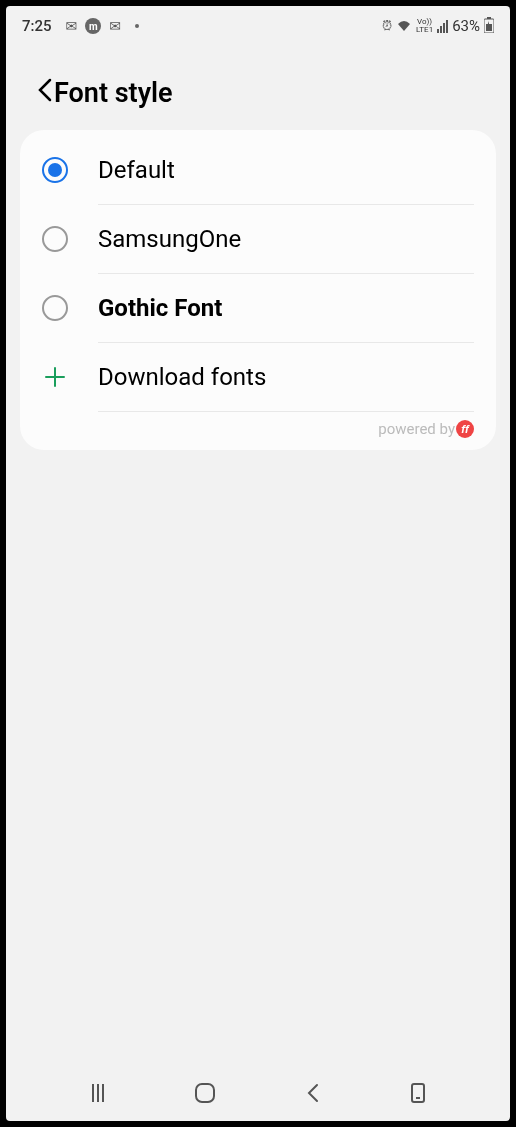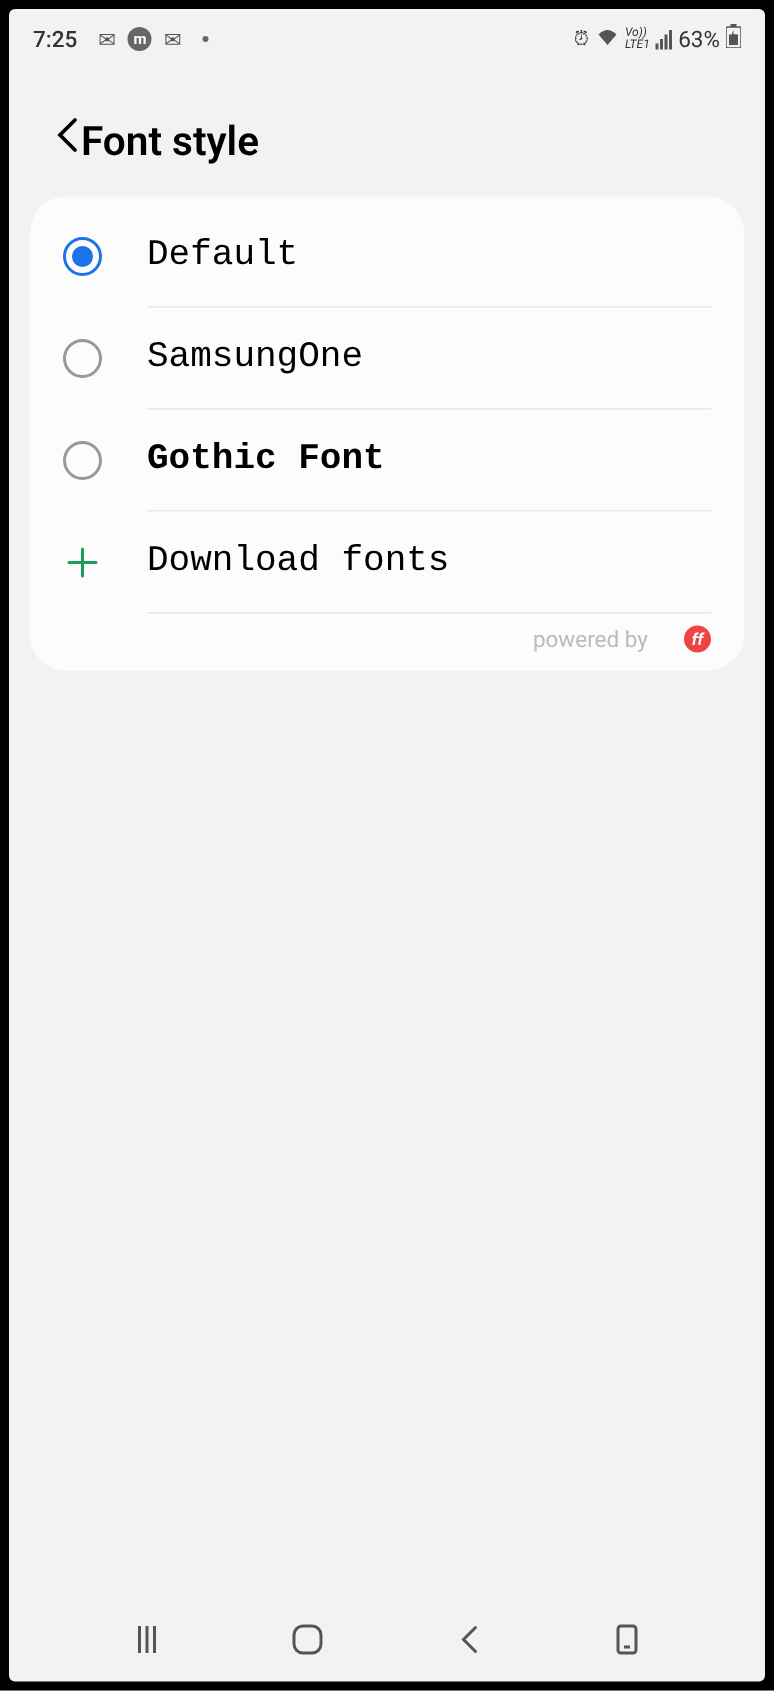--- a/index.html
+++ b/index.html
@@ -111,21 +111,20 @@
       margin: 0 14px;
       border-radius: 24px;
       padding: 6px 0 8px 0;
     }
     .option-row {
       display: flex;
       align-items: center;
       padding: 20px 22px;
       gap: 30px;
       cursor: pointer;
-      font-family: Liberation Mono, monospace;
     }
     .radio {
       width: 26px;
       height: 26px;
       border: 2px solid #999;
       border-radius: 50%;
       display: flex;
       align-items: center;
       justify-content: center;
       flex-shrink: 0;
@@ -161,21 +160,21 @@
       height: 1px;
       background: #e8e8e8;
       margin-left: 78px;
       margin-right: 22px;
     }
     .powered-by {
       display: flex;
       justify-content: flex-end;
       align-items: center;
       padding: 8px 22px 4px 0;
-      gap: 24px;
+      gap: 1px;
       color: #bbb;
       font-size: 15px;
     }
     .ff-icon {
       width: 18px;
       height: 18px;
       border-radius: 50%;
       background: #ef4444;
       color: #fff;
       display: inline-flex;
@@ -250,21 +249,21 @@
       <span class="status-icon">✉</span>
       <span class="status-dot"></span>
     </div>
     <div class="status-right">
       <span>⏰︎</span>
       <span>
         <svg width="16" height="12" viewBox="0 0 16 12">
             <path d="M8 12 L2 5 Q8 -1 14 5 Z" fill="#555"></path>
           </svg>
       </span>
-      <span style="display:flex;flex-direction:column;align-items:flex-start;font-style:italic;">
+      <span style="display:flex;flex-direction:column;align-items:center;">
         <span class="lte-text">Vo))</span>
         <span class="lte-text">LTE1</span>
       </span>
       <span class="signal-bars">
         <span class="bar bar1"></span>
           <span class="bar bar2"></span>
           <span class="bar bar3"></span>
           <span class="bar bar4"></span>
       </span>
       <span class="battery-text">63%</span>

